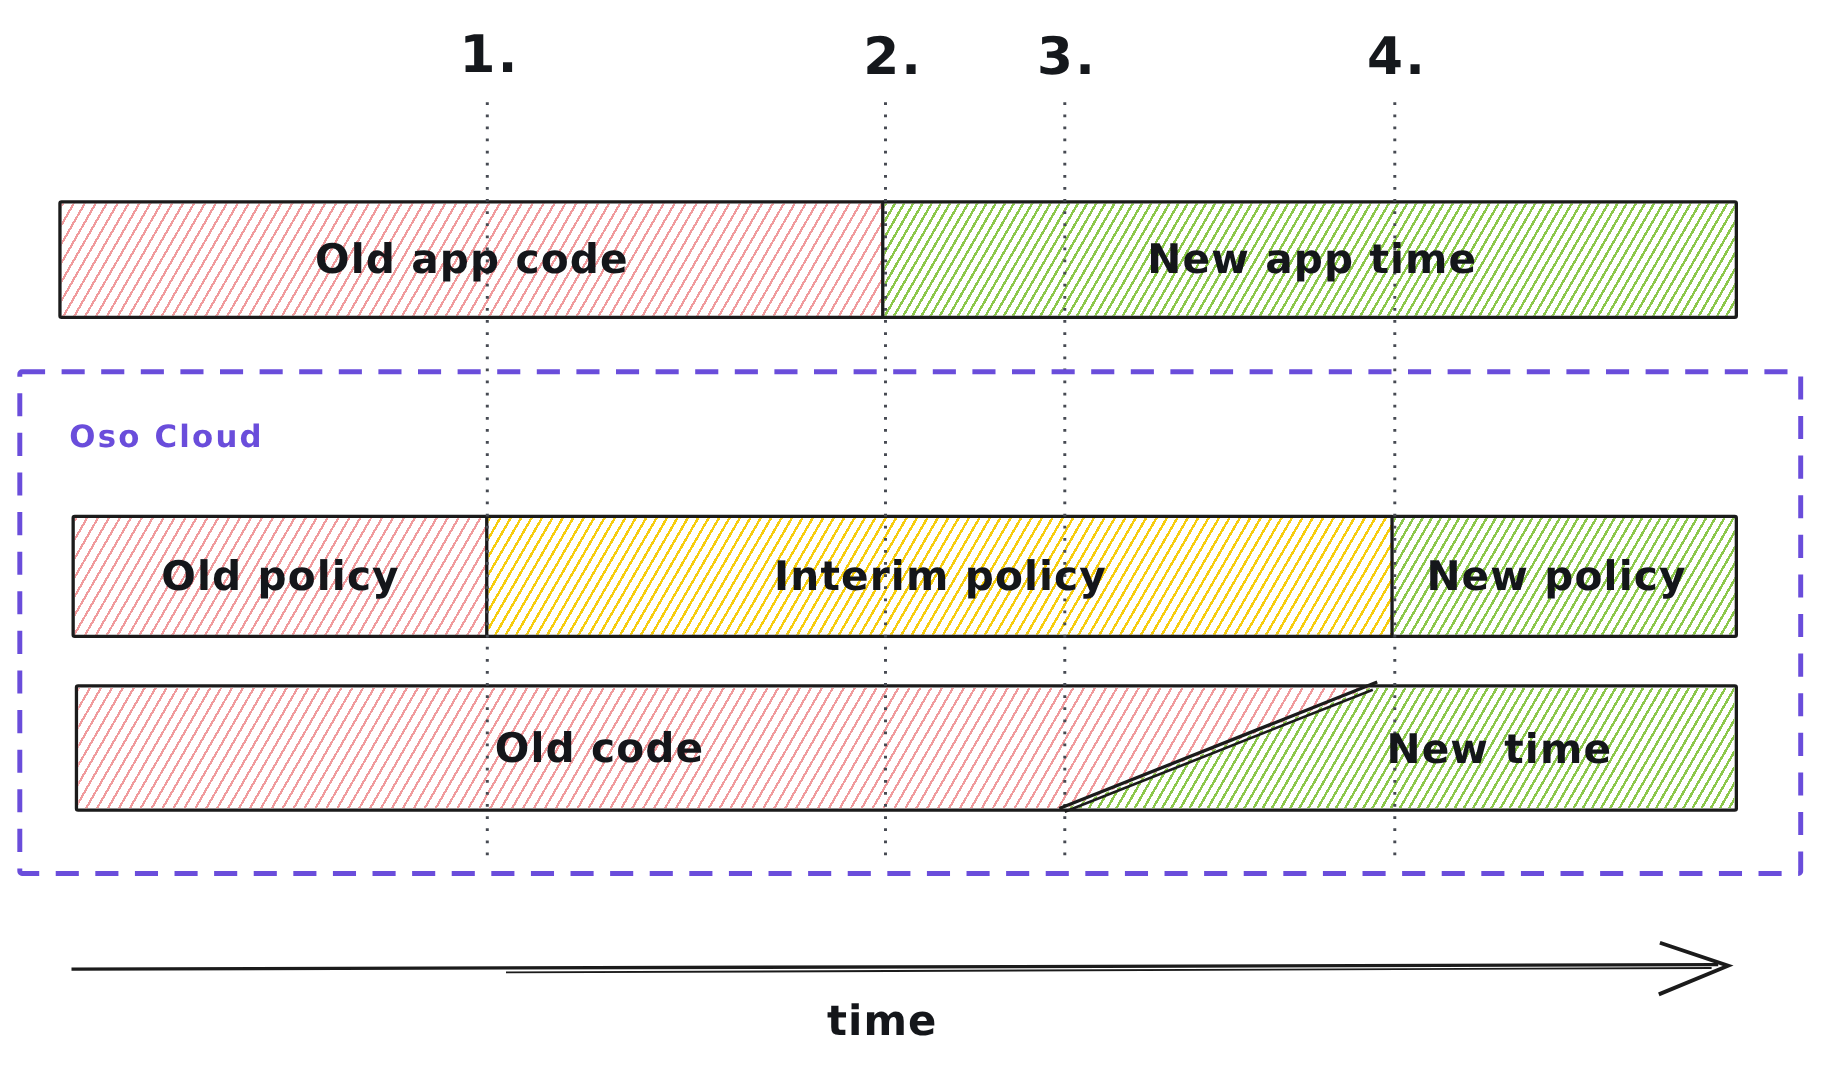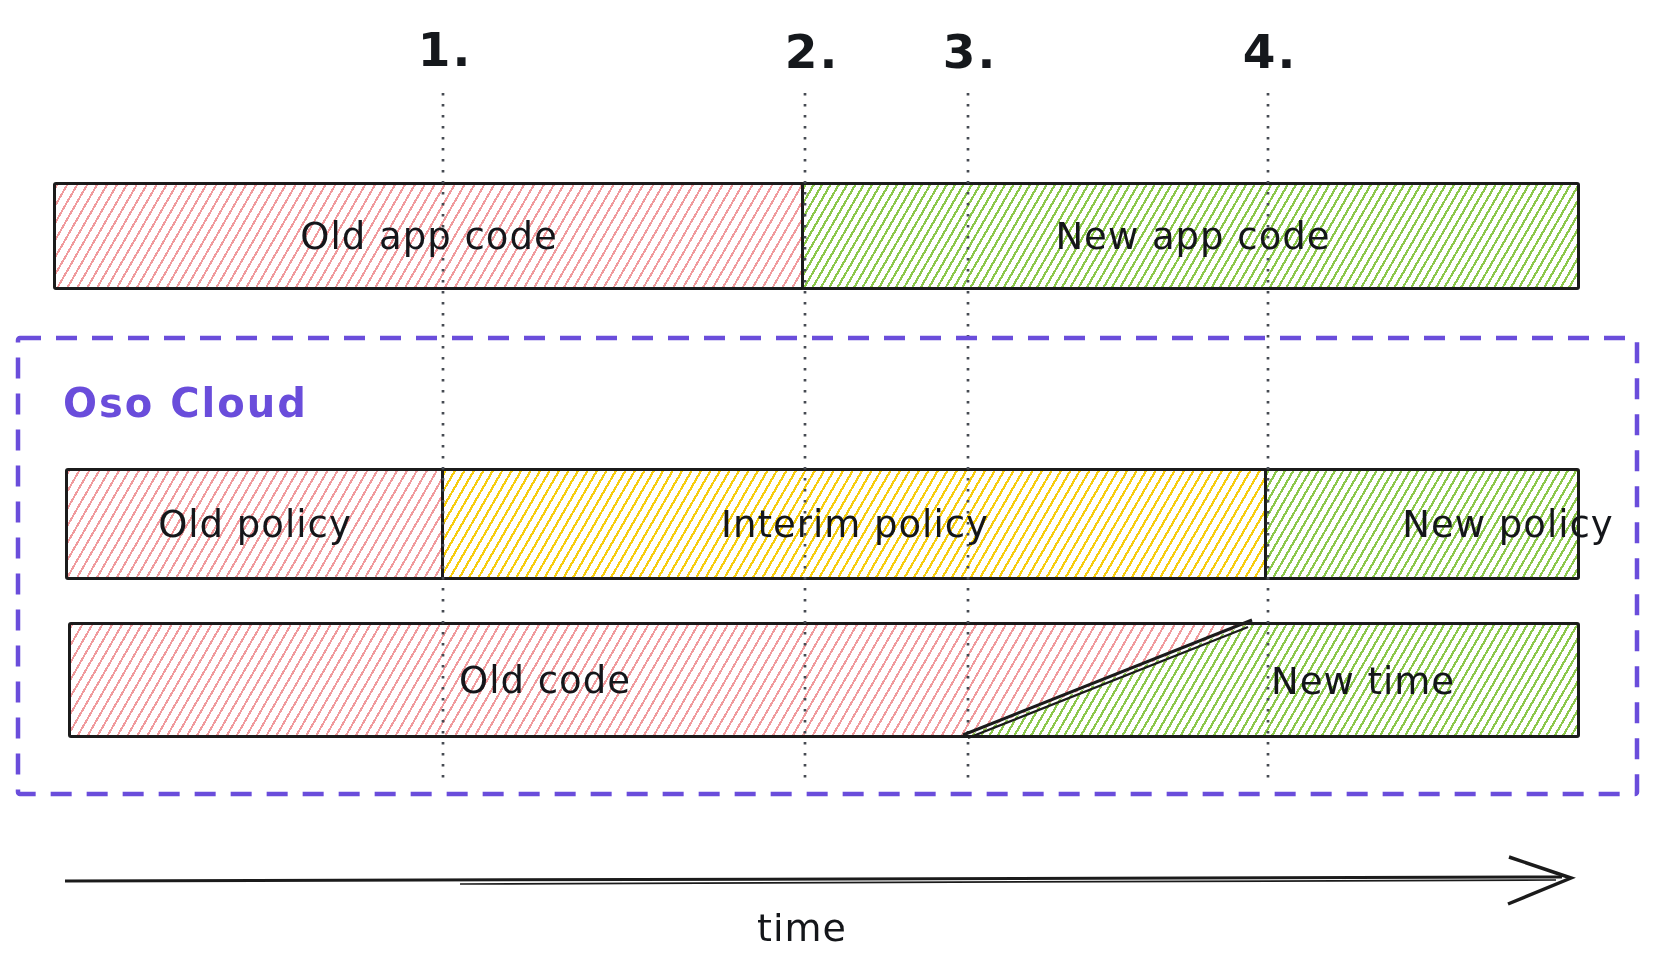--- a/index.html
+++ b/index.html
@@ -39,32 +39,32 @@
   .oso-rect{stroke:var(--purple_accent,#6a4ddb);stroke-width:4.5;stroke-dasharray:21 15;fill:none;}
   .ink{stroke:var(--stroke_black,#1b1b1b);fill:none;}
   
   .marker{
     position:absolute;transform:translateX(-50%);
     font-size:47px;font-weight:700;letter-spacing:2px;
     color:#15181c;z-index:3;white-space:nowrap;
   }
   .label{
     position:absolute;transform:translate(-50%,-50%);
-    font-size:37px;font-weight:400;letter-spacing:1px;
+    font-size:37px;font-weight:700;letter-spacing:1px;
     white-space:nowrap;color:#14161a;z-index:3;
   }
   .oso-label{
     position:absolute;left:63px;top:380px;
-    font-size:40px;font-weight:600;letter-spacing:2px;
+    font-size:28px;font-weight:600;letter-spacing:2px;
     color:var(--purple_accent,#6a4ddb);z-index:3;white-space:nowrap;
   }
   .time-label{
     position:absolute;transform:translate(-50%,-50%);
     left:802px;top:928px;
-    font-size:38px;font-weight:400;letter-spacing:1px;
+    font-size:38px;font-weight:700;letter-spacing:1px;
     color:#14161a;z-index:3;white-space:nowrap;
   }
 </style>
 </head>
 <body>
 
 <div class="stage">
 
   <div class="marker" style="left:445px;top:22px">1.</div>
   <div class="marker" style="left:812px;top:24px">2.</div>
@@ -94,22 +94,22 @@
 
     <line class="ink" x1="963" y1="735" x2="1252" y2="620" stroke-width="3"></line>
     <line class="ink" x1="968" y1="738" x2="1248" y2="627" stroke-width="2.4"></line>
 
     <line class="ink" x1="65" y1="881" x2="1562" y2="877" stroke-width="3"></line>
     <line class="ink" x1="460" y1="884" x2="1556" y2="880" stroke-width="1.7"></line>
     <path class="ink" d="M1509 857 L1571 878 L1508 904" stroke-width="3.5"></path>
   </svg>
 
   <div class="label" style="left:429px;top:236px">Old app code</div>
-  <div class="label" style="left:1193px;top:236px">New app code</div>
+  <div class="label" style="left:1193px;top:236px">New app time</div>
   <div class="oso-label">Oso Cloud</div>
   <div class="label" style="left:855px;top:524px">Interim policy</div>
   <div class="label" style="left:255px;top:524px">Old policy</div>
-  <div class="label" style="left:1508px;top:524px">New policy</div>
+  <div class="label" style="left:1415px;top:524px">New policy</div>
   <div class="label" style="left:545px;top:680px">Old code</div>
   <div class="label" style="left:1363px;top:681px">New time</div>
   <div class="time-label">time</div>
 
 </div>
 
 </body></html>

